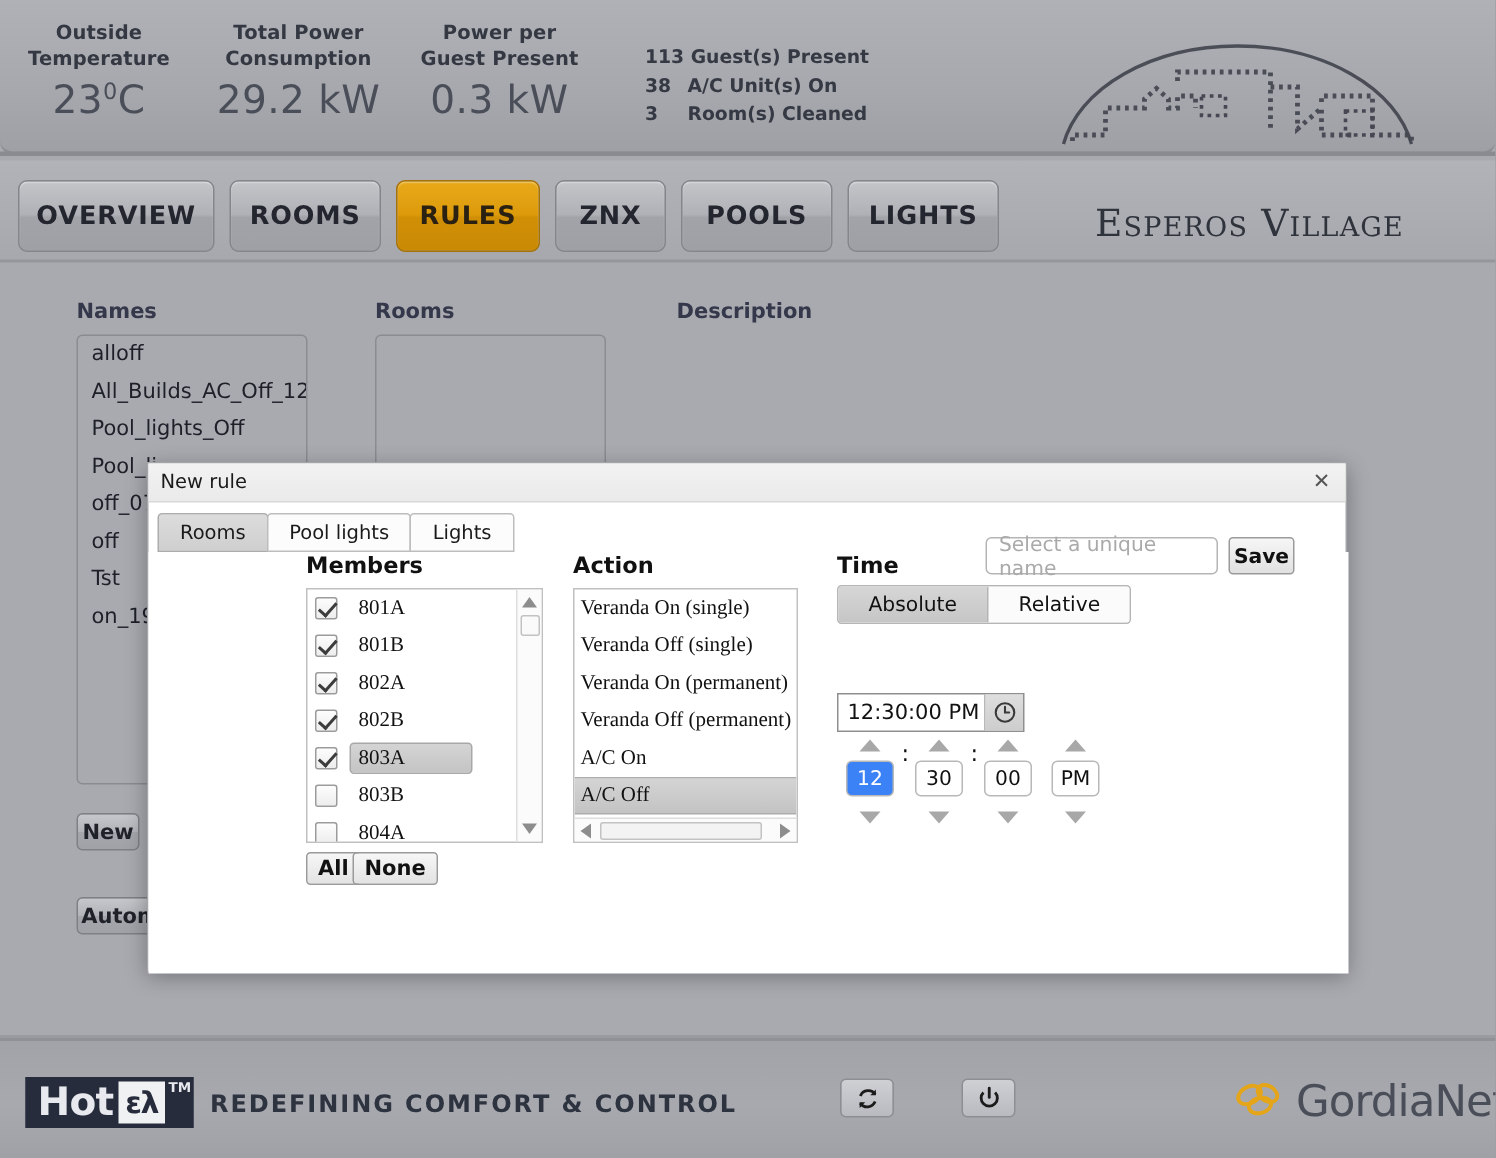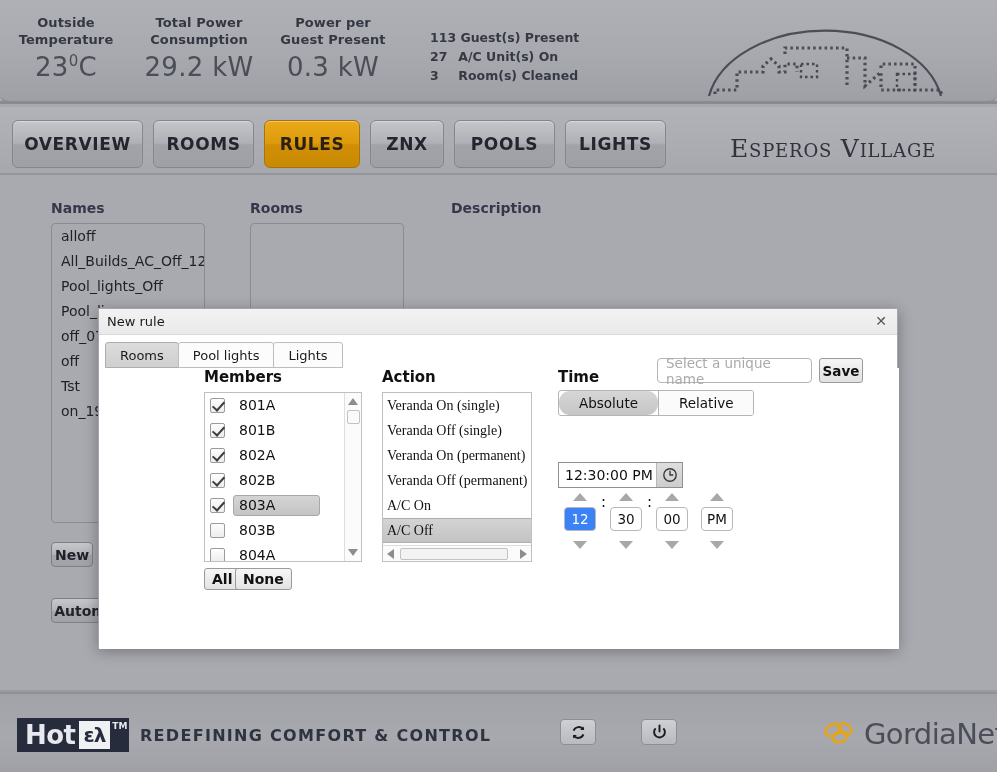--- a/index.html
+++ b/index.html
@@ -228,20 +228,21 @@
     border: 1px solid #c0c0c0;
     background: #fff;
     overflow: hidden;
   }
   .member-row {
     position: relative;
     height: 25px;
     display: flex;
     align-items: center;
     padding-left: 5px;
+    font-family: Liberation Serif, serif;
   }
   .chk {
     width: 15px; height: 15px;
     border: 1px solid #9b9b9b;
     border-radius: 2px;
     background: linear-gradient(180deg,#fdfdfd,#ededed);
     margin-right: 8px;
     position: relative;
     flex: 0 0 auto;
     cursor: pointer;
@@ -362,21 +363,20 @@
     height: 24px;
     padding: 0 20px;
     font-size: 13.5px;
     color: #111;
     display: flex; align-items: center; justify-content: center;
     background: #fbfbfb;
     cursor: pointer;
   }
   .seg > div.on {
     background: linear-gradient(180deg,#d6d6d6,#c6c6c6);
-    border-radius: 11px;
   }
   .seg > div + div { border-left: 1px solid #b5b5b5; }
 
   .timefield {
     position: absolute;
     left: 459px; top: 94px;
     width: 125px; height: 26px;
     border: 1px solid #8f8f8f;
     background: #fff;
     display: flex; align-items: center;
@@ -547,21 +547,21 @@
     </div>
 
     <div class="stat" style="left:272px; top:14px; width:122px;">
       <div class="lbl">Power per</div>
       <div class="lbl">Guest Present</div>
       <div class="val">0.3 kW</div>
     </div>
 
     <div class="counts">
       <div><span class="num">113</span> <span>Guest(s) Present</span></div>
-      <div><span class="num">27</span> <span>A/C Unit(s) On</span></div>
+      <div><span class="num">38</span> <span>A/C Unit(s) On</span></div>
       <div><span class="num">3</span> <span>Room(s) Cleaned</span></div>
     </div>
 
     <div class="skyline">
       <svg width="240" height="92" viewBox="0 0 240 92">
         <path d="M4,90 A118,80 0 0,1 236,90" fill="none" stroke="#3a3d47" stroke-width="2.2" opacity="0.85"></path>
         <g stroke="#454852" stroke-width="3.2" stroke-dasharray="2.5,3.2" fill="none" opacity="0.95">
           <path d="M10,88 L10,84 L32,84 L32,66 L58,66 L58,60 L66,53 L74,60 L74,66 L80,66 L80,58 L92,58 L92,66"></path>
           <path d="M80,48 L80,42 L142,42 L142,80"></path>
           <path d="M142,52 L160,52 L160,80 L176,66 L176,84 L196,84"></path>

